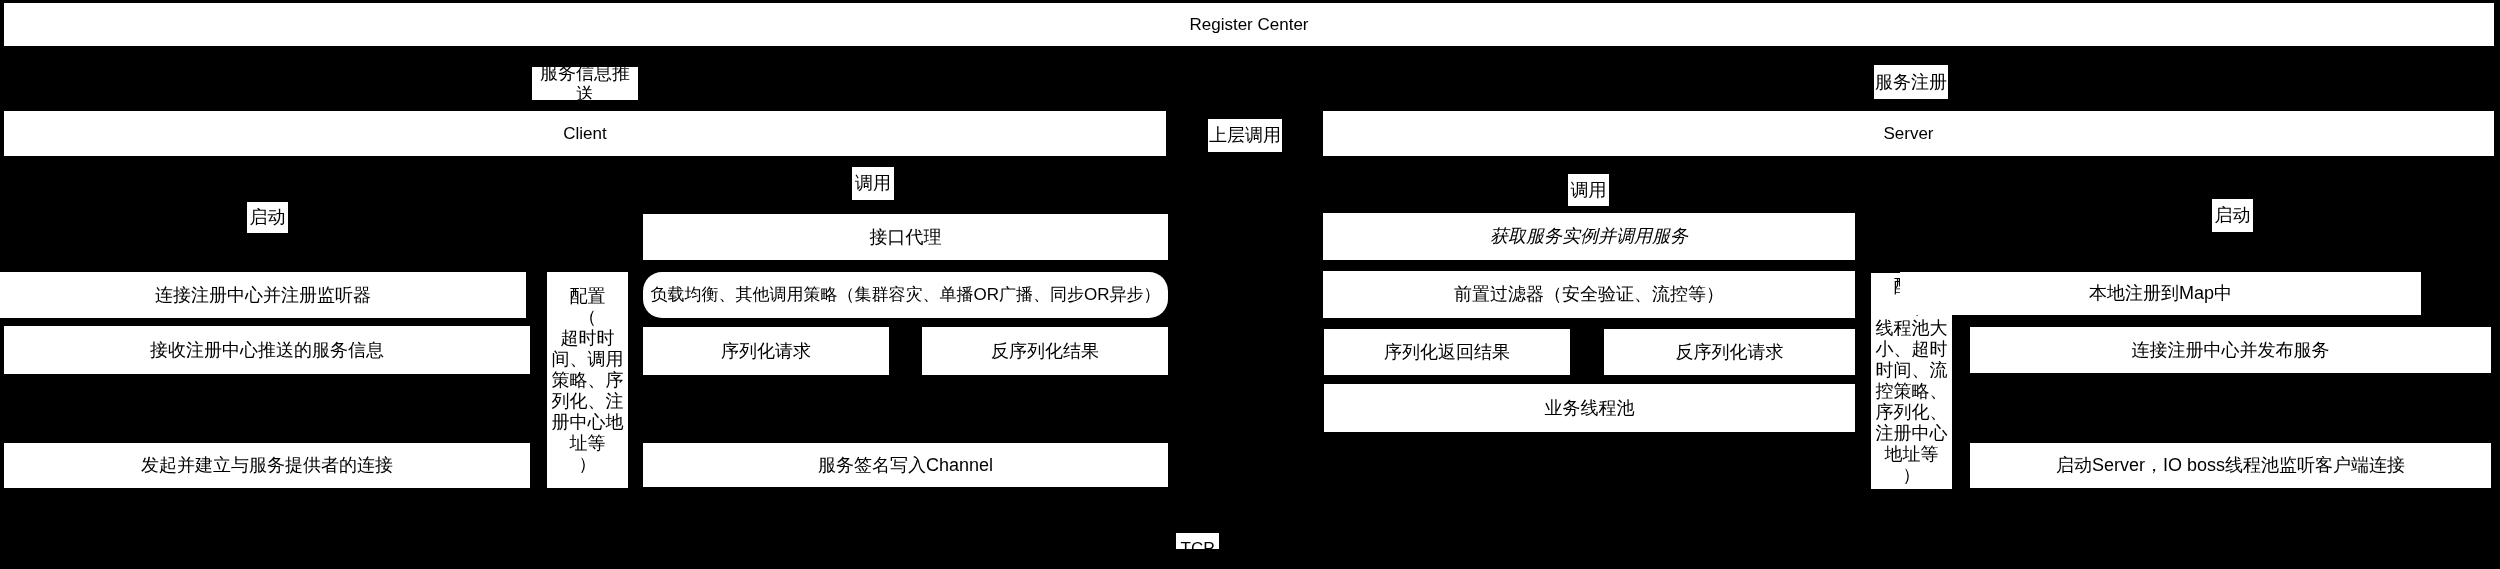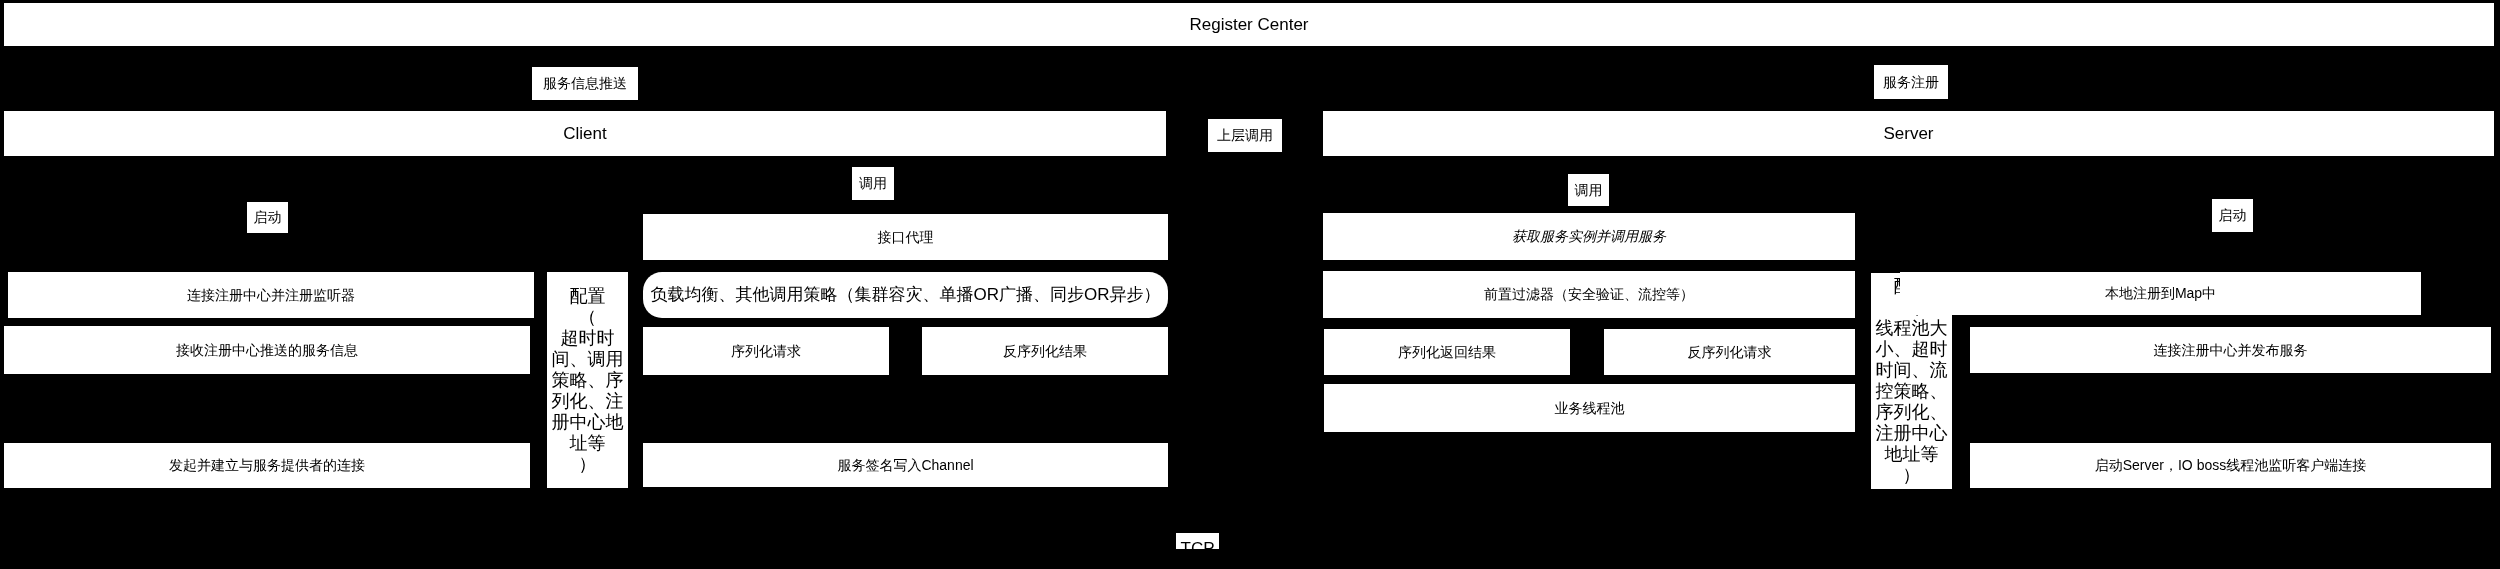--- a/index.html
+++ b/index.html
@@ -17,21 +17,21 @@
     padding-left: 24px;
   }
   .box {
     position: absolute;
     background: #ffffff;
     color: #000000;
     display: flex;
     align-items: center;
     justify-content: center;
     text-align: center;
-    font-size: 14px;
+    font-size: 18px;
     line-height: 1.15;
     box-sizing: border-box;
   }
   .latin { font-size: 17px; }
   .small { font-size: 17px; }
   .config {
     white-space: pre-line;
     font-size: 18px;
     line-height: 21px;
   }
@@ -48,21 +48,21 @@
 
   <div class="box latin" style="left:4px;top:111px;width:1162px;height:45px;">Client</div>
   <div class="box" style="left:1208px;top:119px;width:74px;height:33px;">上层调用</div>
   <div class="box latin" style="left:1323px;top:111px;width:1171px;height:45px;">Server</div>
 
   <div class="box" style="left:852px;top:167px;width:42px;height:33px;">调用</div>
   <div class="box" style="left:1568px;top:174px;width:41px;height:32px;">调用</div>
   <div class="box" style="left:247px;top:202px;width:41px;height:31px;">启动</div>
   <div class="box" style="left:2212px;top:199px;width:41px;height:33px;">启动</div>
 
-  <div class="box" style="left:8px;top:272px;width:526px;height:46px;">连接注册中心并注册监听器</div>
+  <div class="box" style="left:0;top:272px;width:526px;height:46px;">连接注册中心并注册监听器</div>
   <div class="box" style="left:4px;top:326px;width:526px;height:48px;">接收注册中心推送的服务信息</div>
   <div class="box" style="left:4px;top:443px;width:526px;height:45px;">发起并建立与服务提供者的连接</div>
 
   <div class="box config" style="left:547px;top:272px;width:81px;height:216px;">配置
 （
 超时时
 间、调用
 策略、序
 列化、注
 册中心地

